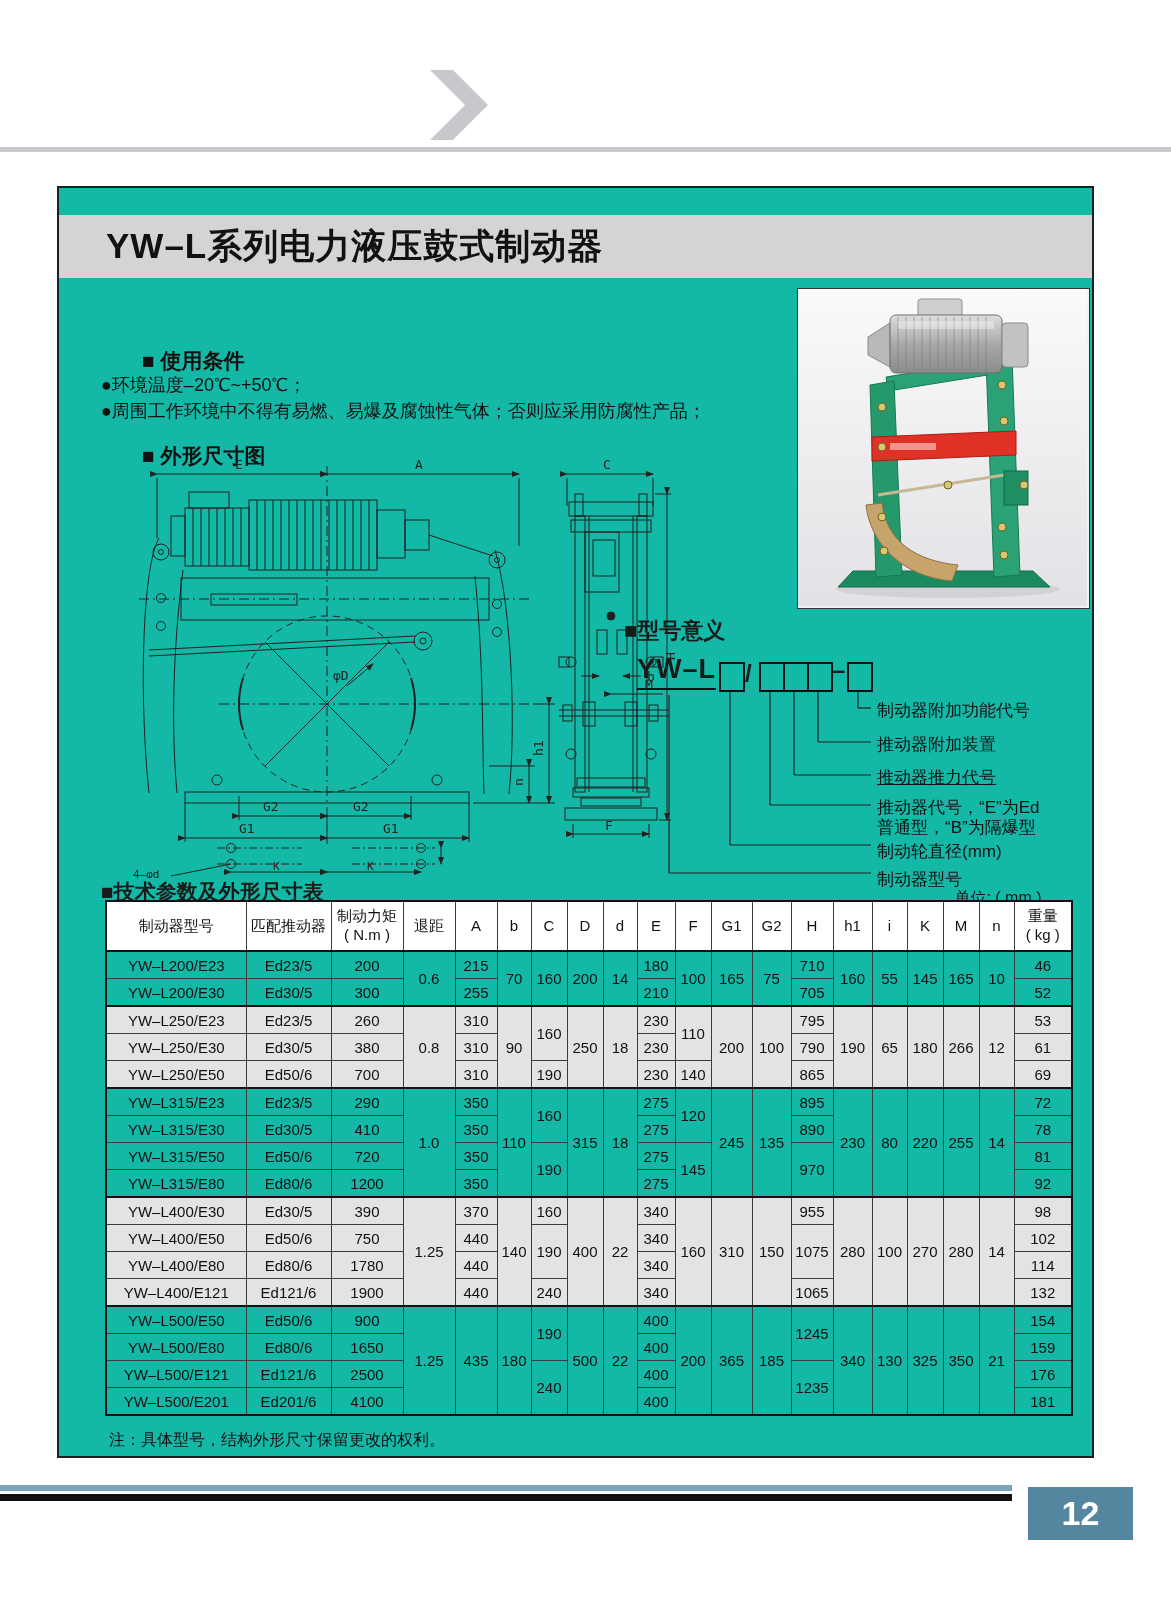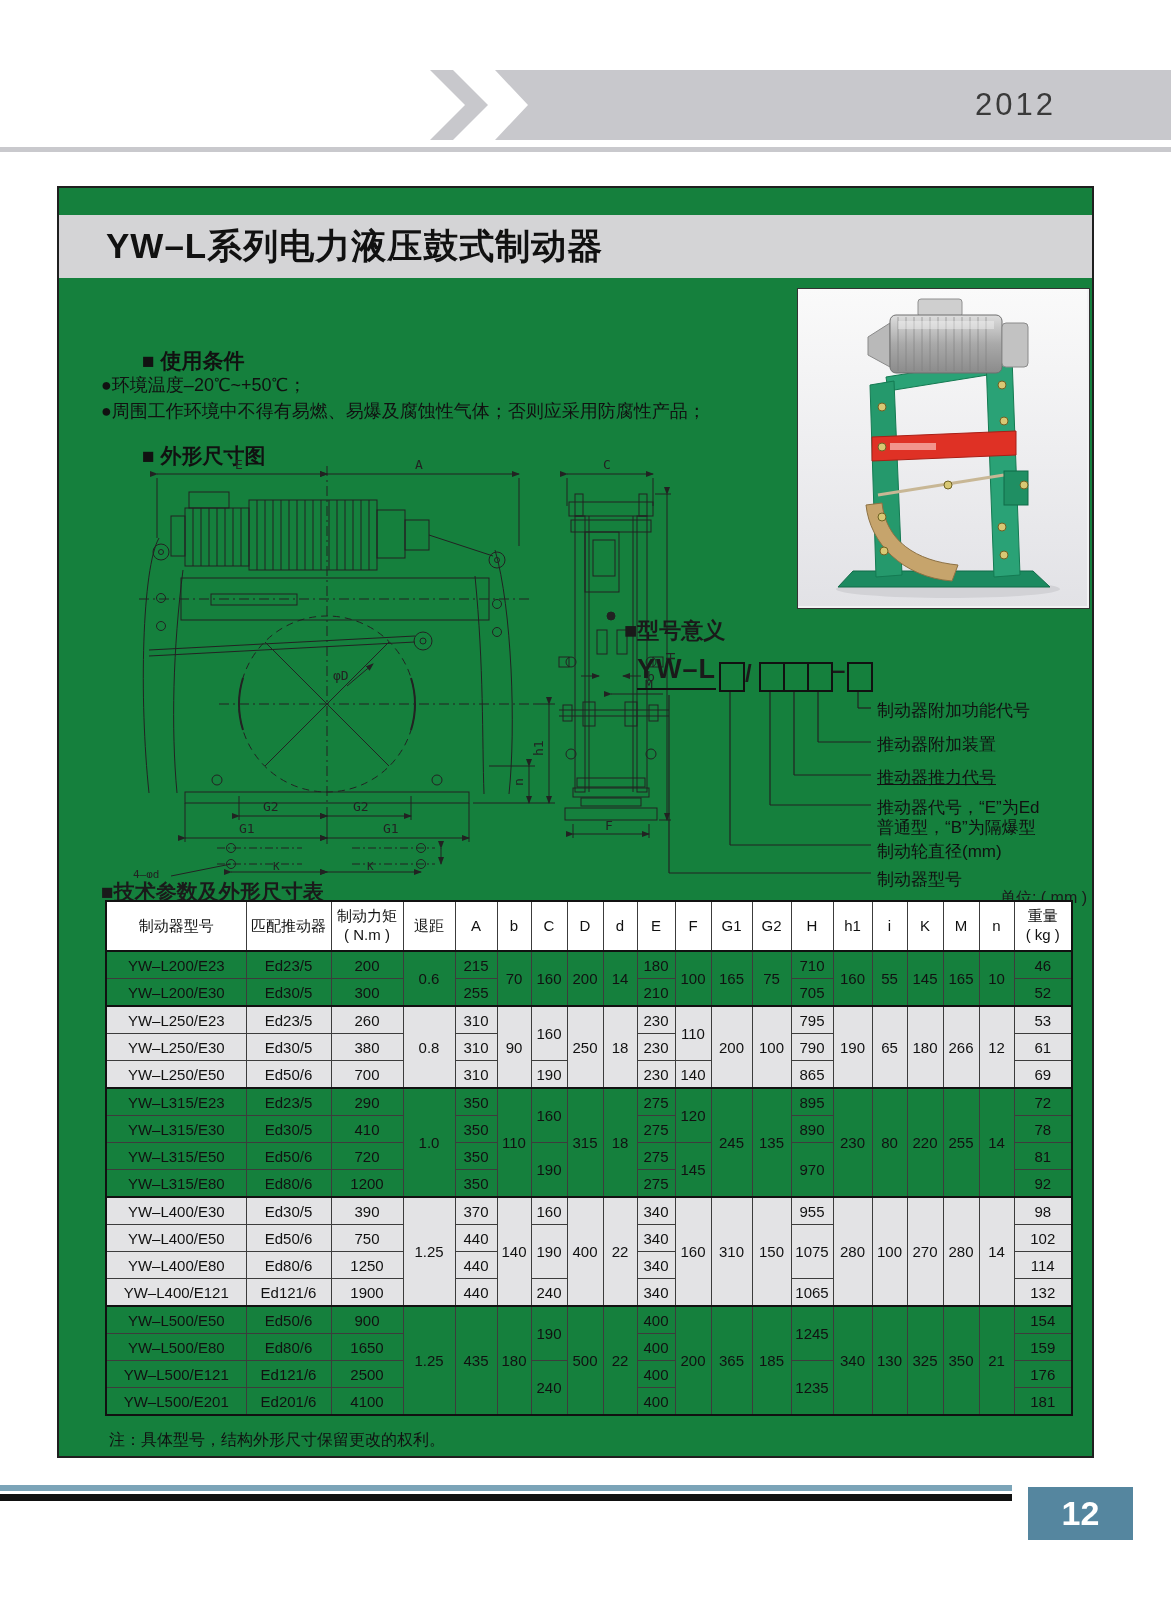--- a/index.html
+++ b/index.html
@@ -11,21 +11,21 @@
   .banner-title{position:absolute;left:95px;top:0;height:70px;line-height:70px;color:#fff;
     font-size:37px;font-weight:bold;letter-spacing:8px;}
   .banner-chev{position:absolute;left:430px;top:70px;width:58px;height:70px;background:#c8c8cc;
     clip-path:polygon(0 0,23px 0,58px 35px,23px 70px,0 70px,35px 35px);}
   .banner-gray{position:absolute;left:495px;top:70px;width:676px;height:70px;background:#c8c8cc;
     clip-path:polygon(0 0,100% 0,100% 100%,0 100%,33px 50%);}
   .banner-year{position:absolute;left:480px;top:0;height:70px;line-height:70px;font-size:31px;
     color:#3a3a3a;letter-spacing:3px;font-weight:500;}
   .banner-underline{position:absolute;left:0;top:147px;width:1171px;height:5px;background:#c9c9cd;}
   
-  .content{position:absolute;left:57px;top:186px;width:1033px;height:1268px;border:2px solid #1f1f1f;background:#15803d;}
+  .content{position:absolute;left:57px;top:186px;width:1033px;height:1268px;border:2px solid #1f1f1f;background:#14b8a6;}
   .title-bar{position:absolute;left:0;top:27px;width:100%;height:63px;background:#d4d4d6;}
   .page-title{position:absolute;left:47px;top:8px;font-size:35px;font-weight:bold;letter-spacing:1px;color:#111;}
   .intro{position:absolute;left:47px;font-size:20px;font-weight:bold;color:#111;letter-spacing:.5px;}
   .sec-head{position:absolute;left:47px;font-size:21px;font-weight:bold;color:#111;margin-left:36px;}
   .bullet{position:absolute;left:42px;font-size:18px;font-weight:500;color:#111;}
   
   .photo-box{position:absolute;left:738px;top:100px;width:291px;height:319px;border:1px solid #333;background:#f2f2f4;}
   
   .drawing{position:absolute;left:38px;top:270px;width:580px;height:420px;}
   .dt{font-family:"DejaVu Sans Mono",monospace;font-size:13px;fill:#222;}
@@ -33,21 +33,21 @@
   
   .model-head{position:absolute;left:565px;top:428px;font-size:22px;font-weight:bold;}
   .model-prefix{position:absolute;left:578px;top:466px;font-size:27px;font-weight:bold;letter-spacing:1px;
     border-bottom:2px solid #111;padding-bottom:3px;}
   .mbox{position:absolute;width:22px;height:26px;border:2px solid #111;top:474px;}
   .msym{position:absolute;top:472px;font-size:24px;font-weight:bold;}
   .model-lines{position:absolute;left:560px;top:462px;width:470px;height:235px;}
   .mlabel{position:absolute;left:818px;font-size:17px;color:#111;white-space:nowrap;}
   
   .table-head{position:absolute;left:42px;top:690px;font-size:21px;font-weight:bold;}
-  .unit{position:absolute;left:850px;width:178px;top:700px;font-size:16px;text-align:right;}
+  .unit{position:absolute;left:850px;width:178px;top:700px;font-size:16px;text-align:center;}
   .spec-wrap{position:absolute;left:46px;top:712px;}
   table.spec{border-collapse:collapse;table-layout:fixed;width:966px;border:2px solid #111;font-size:15px;}
   table.spec th,table.spec td{border:1px solid #3c3c3c;text-align:center;padding:0;overflow:hidden;
     font-weight:normal;color:#111;}
   table.spec th{height:48px;white-space:pre-line;line-height:1.25;background:#fff;border-bottom:2px solid #111;}
   table.spec td{height:26px;}
   tr.gstart td{border-top:2px solid #111;}
   tr.shade td{background:#e3e3e5;}
   .note{position:absolute;left:50px;top:1242px;font-size:16px;color:#111;}
   
@@ -55,23 +55,20 @@
   .foot-black{position:absolute;left:0;top:1494px;width:1012px;height:7px;background:#111;}
   .page-num{position:absolute;left:1028px;top:1487px;width:105px;height:53px;background:#55869f;
     color:#fff;font-size:34px;font-weight:bold;text-align:center;line-height:53px;}
 </style>
 </head>
 <body>
 
 <div id="page">
 
   <div class="banner-chev"></div>
-  <div class="banner-gray">
-    <div class="banner-year">2012</div>
-  </div>
   <div class="banner-underline"></div>
 
   <div class="content">
 
     <div class="title-bar">
       <div class="page-title">YW–L系列电力液压鼓式制动器</div>
     </div>
 
 
     <div class="sec-head" style="top:159px;">■ 使用条件</div>
@@ -551,21 +548,21 @@
               <td>750</td>
               <td>440</td>
               <td rowspan="2">190</td>
               <td>340</td>
               <td rowspan="2">1075</td>
               <td>102</td>
             </tr>
             <tr class="shade">
               <td>YW–L400/E80</td>
               <td>Ed80/6</td>
-              <td>1250</td>
+              <td>1780</td>
               <td>440</td>
               <td>340</td>
               <td>114</td>
             </tr>
             <tr class="shade">
               <td>YW–L400/E121</td>
               <td>Ed121/6</td>
               <td>1900</td>
               <td>440</td>
               <td>240</td>

